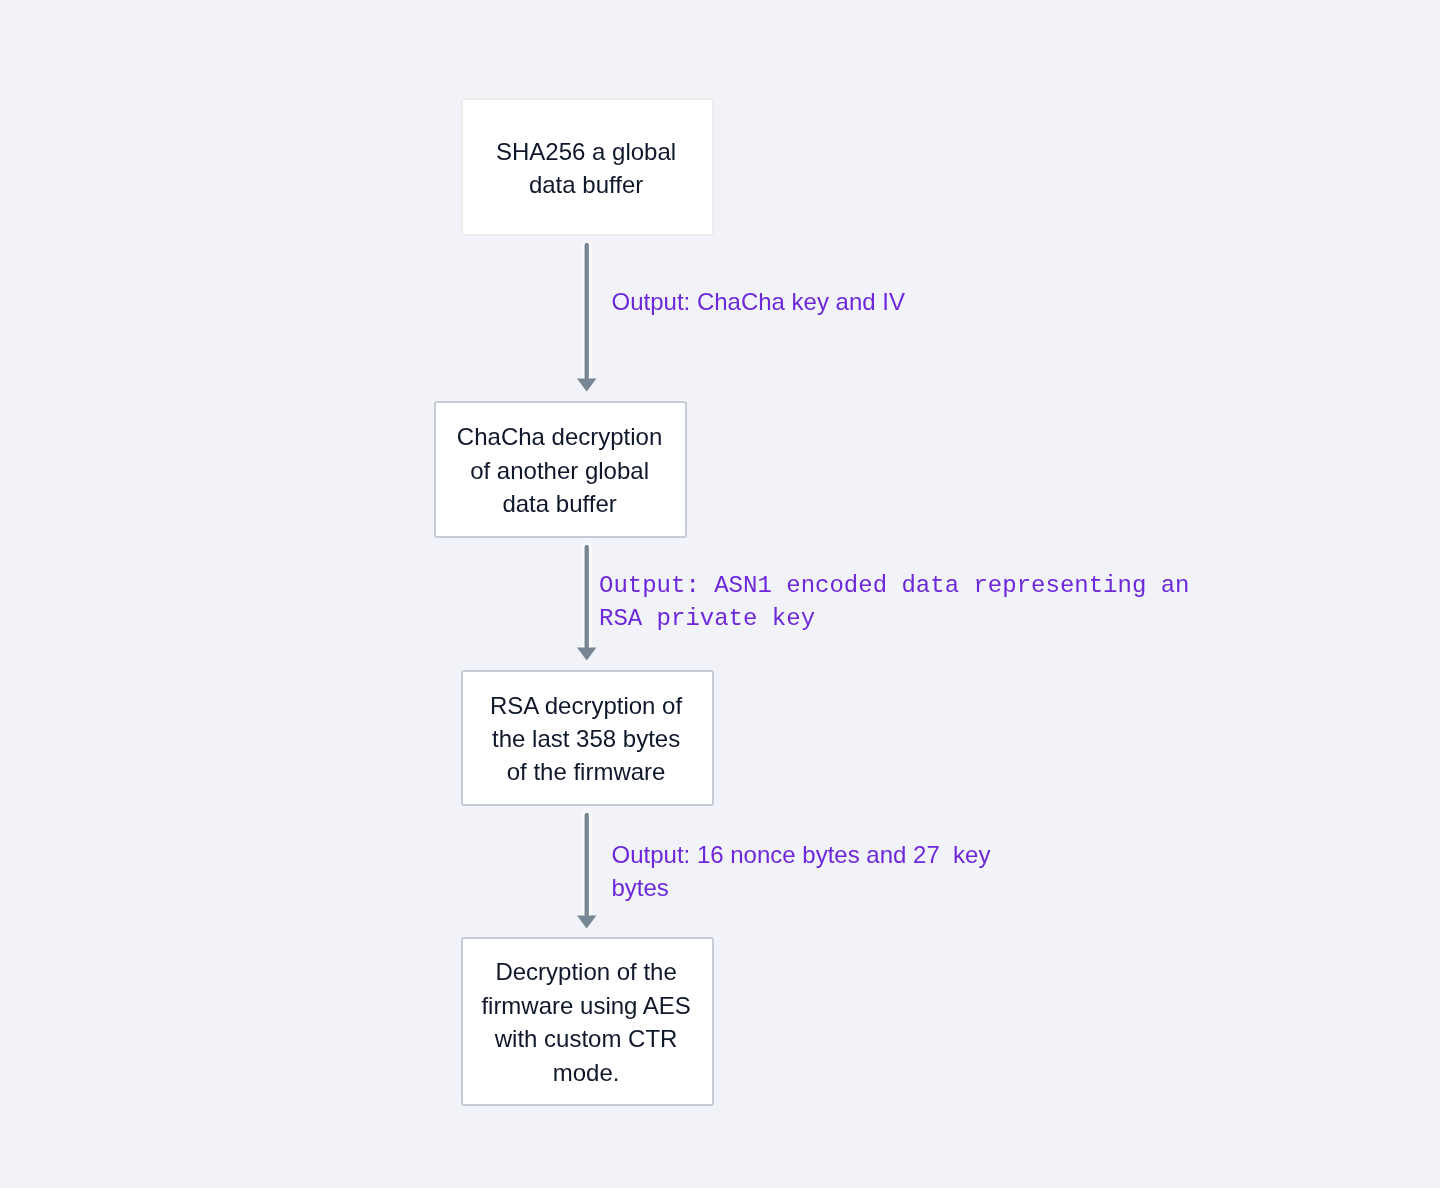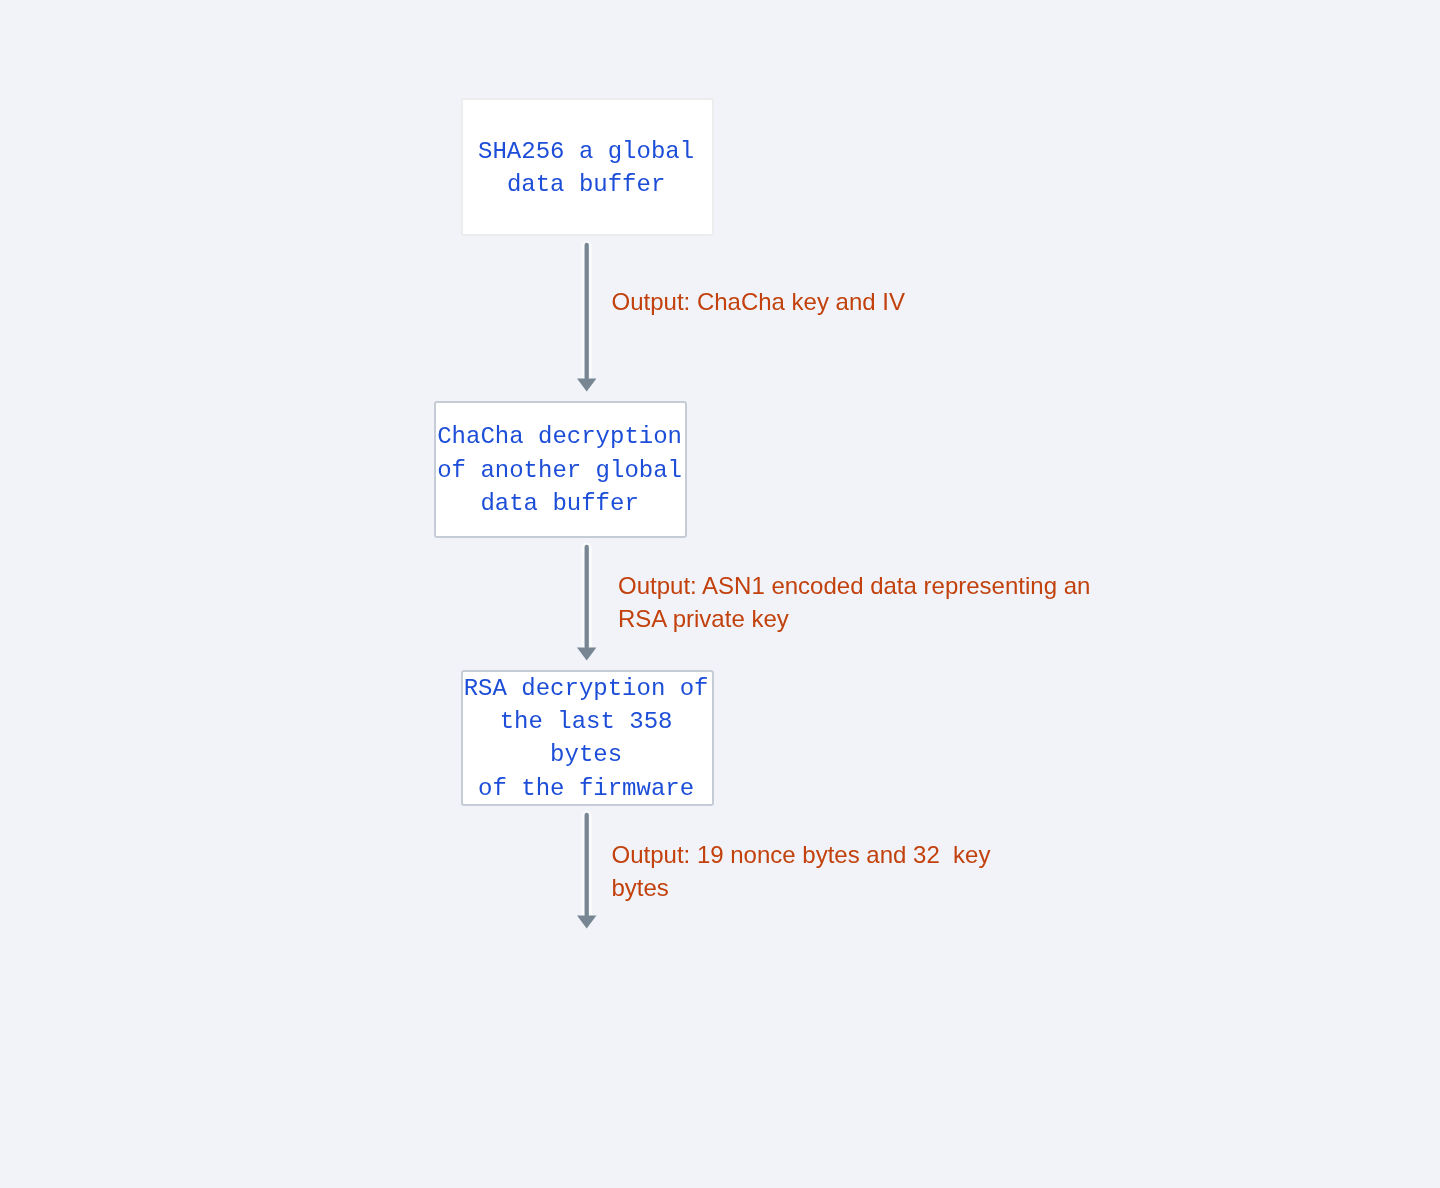--- a/index.html
+++ b/index.html
@@ -3,23 +3,23 @@
 <meta charset="utf-8">
 <title>Flowchart</title>
 <style>
   html,body{margin:0;padding:0;}
   body{width:1440px;height:1188px;background:#f1f3f8;overflow:hidden;
        font-family:"Liberation Sans",sans-serif;}
   #canvas{position:relative;width:1440px;height:1188px;}
   .node{position:absolute;box-sizing:border-box;background:#ffffff;border-radius:3px;}
   .node-label{position:absolute;left:0;right:0;top:50%;
        transform:translate(-1px, calc(-50% + 1.2px)) translateZ(0);
-       font-size:24px;line-height:33.4px;color:#1d4ed8;text-align:center;
-       white-space:pre-line;font-family:Liberation Mono, monospace;}
-  .edge-label{position:absolute;font-size:24px;line-height:33.4px;color:#c2410c;
+       font-size:24px;line-height:33.4px;color:#0f172a;text-align:center;
+       white-space:pre-line;}
+  .edge-label{position:absolute;font-size:24px;line-height:33.4px;color:#6d28d9;
        white-space:pre;transform:translateZ(0);}
   svg.links{position:absolute;left:0;top:0;width:1440px;height:1188px;overflow:visible;}
 </style>
 </head>
 <body>
 
 <div id="canvas">
 
   <svg class="links" viewBox="0 0 1440 1188">
     <g>
@@ -49,20 +49,26 @@
 of another global
 data buffer</div>
   </div>
 
   <div class="node" style="left:460.5px;top:669.5px;width:253.2px;height:136.1px;border:2px solid #c5ccd6;">
     <div class="node-label">RSA decryption of
 the last 358 bytes
 of the firmware</div>
   </div>
 
+  <div class="node" style="left:460.5px;top:936.6px;width:253.2px;height:169.4px;border:2px solid #c5ccd6;">
+    <div class="node-label">Decryption of the
+firmware using AES
+with custom CTR
+mode.</div>
+  </div>
 
   <div class="edge-label" style="left:611.5px;top:284.5px;">Output: ChaCha key and IV</div>
-  <div class="edge-label" style="left:618px;top:569px;">Output: ASN1 encoded data representing an
+  <div class="edge-label" style="left:599px;top:569px;font-family:Liberation Mono, monospace;">Output: ASN1 encoded data representing an
 RSA private key</div>
-  <div class="edge-label" style="left:611.5px;top:838px;">Output: 19 nonce bytes and 32  key
+  <div class="edge-label" style="left:611.5px;top:838px;">Output: 16 nonce bytes and 27  key
 bytes</div>
 
 </div>
 
 </body></html>

